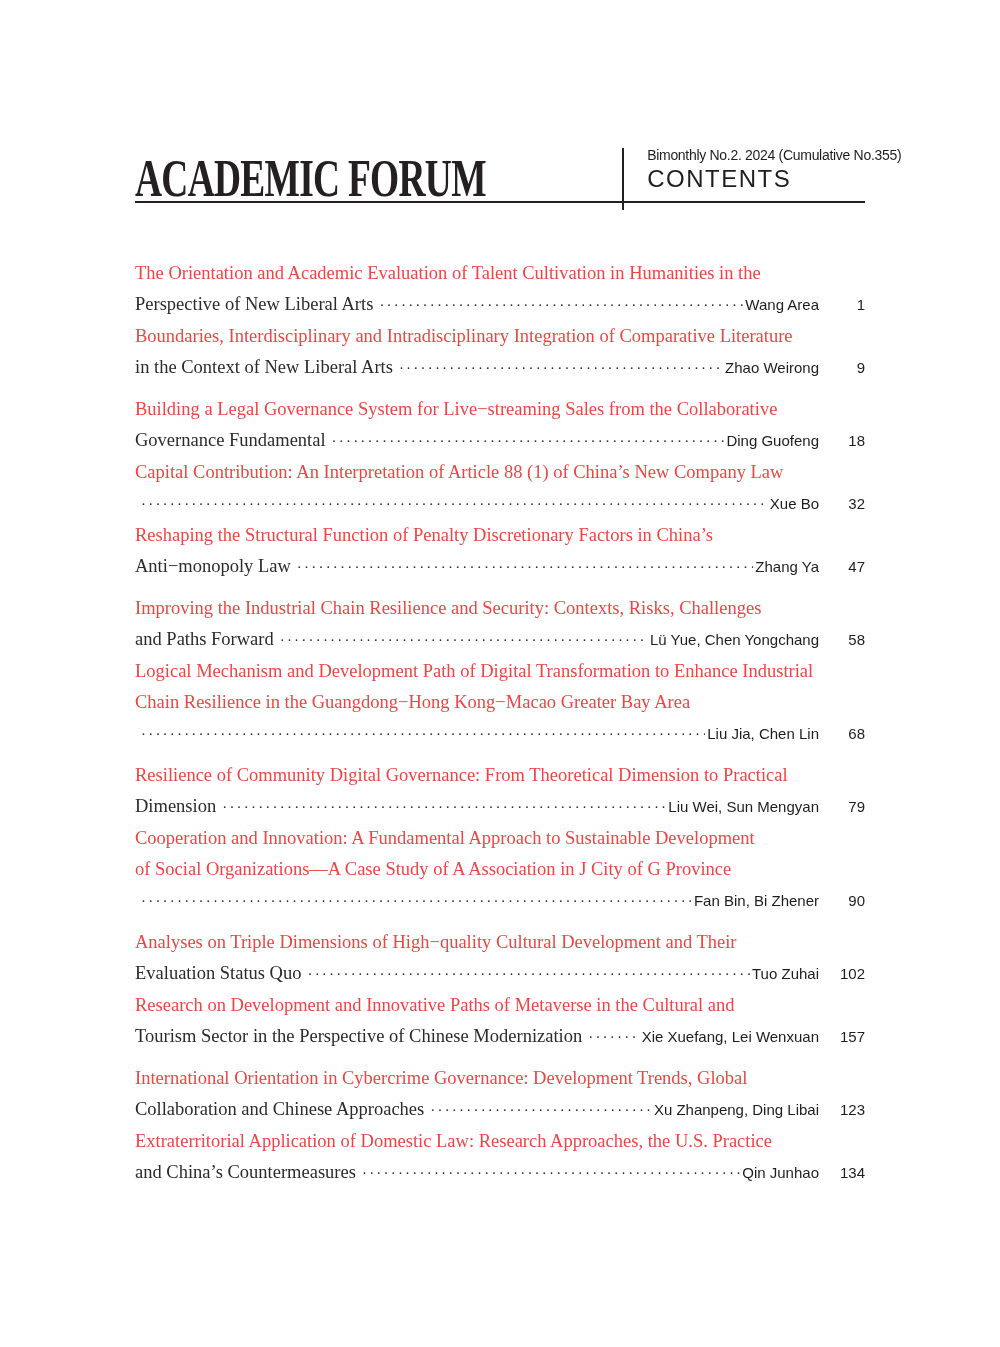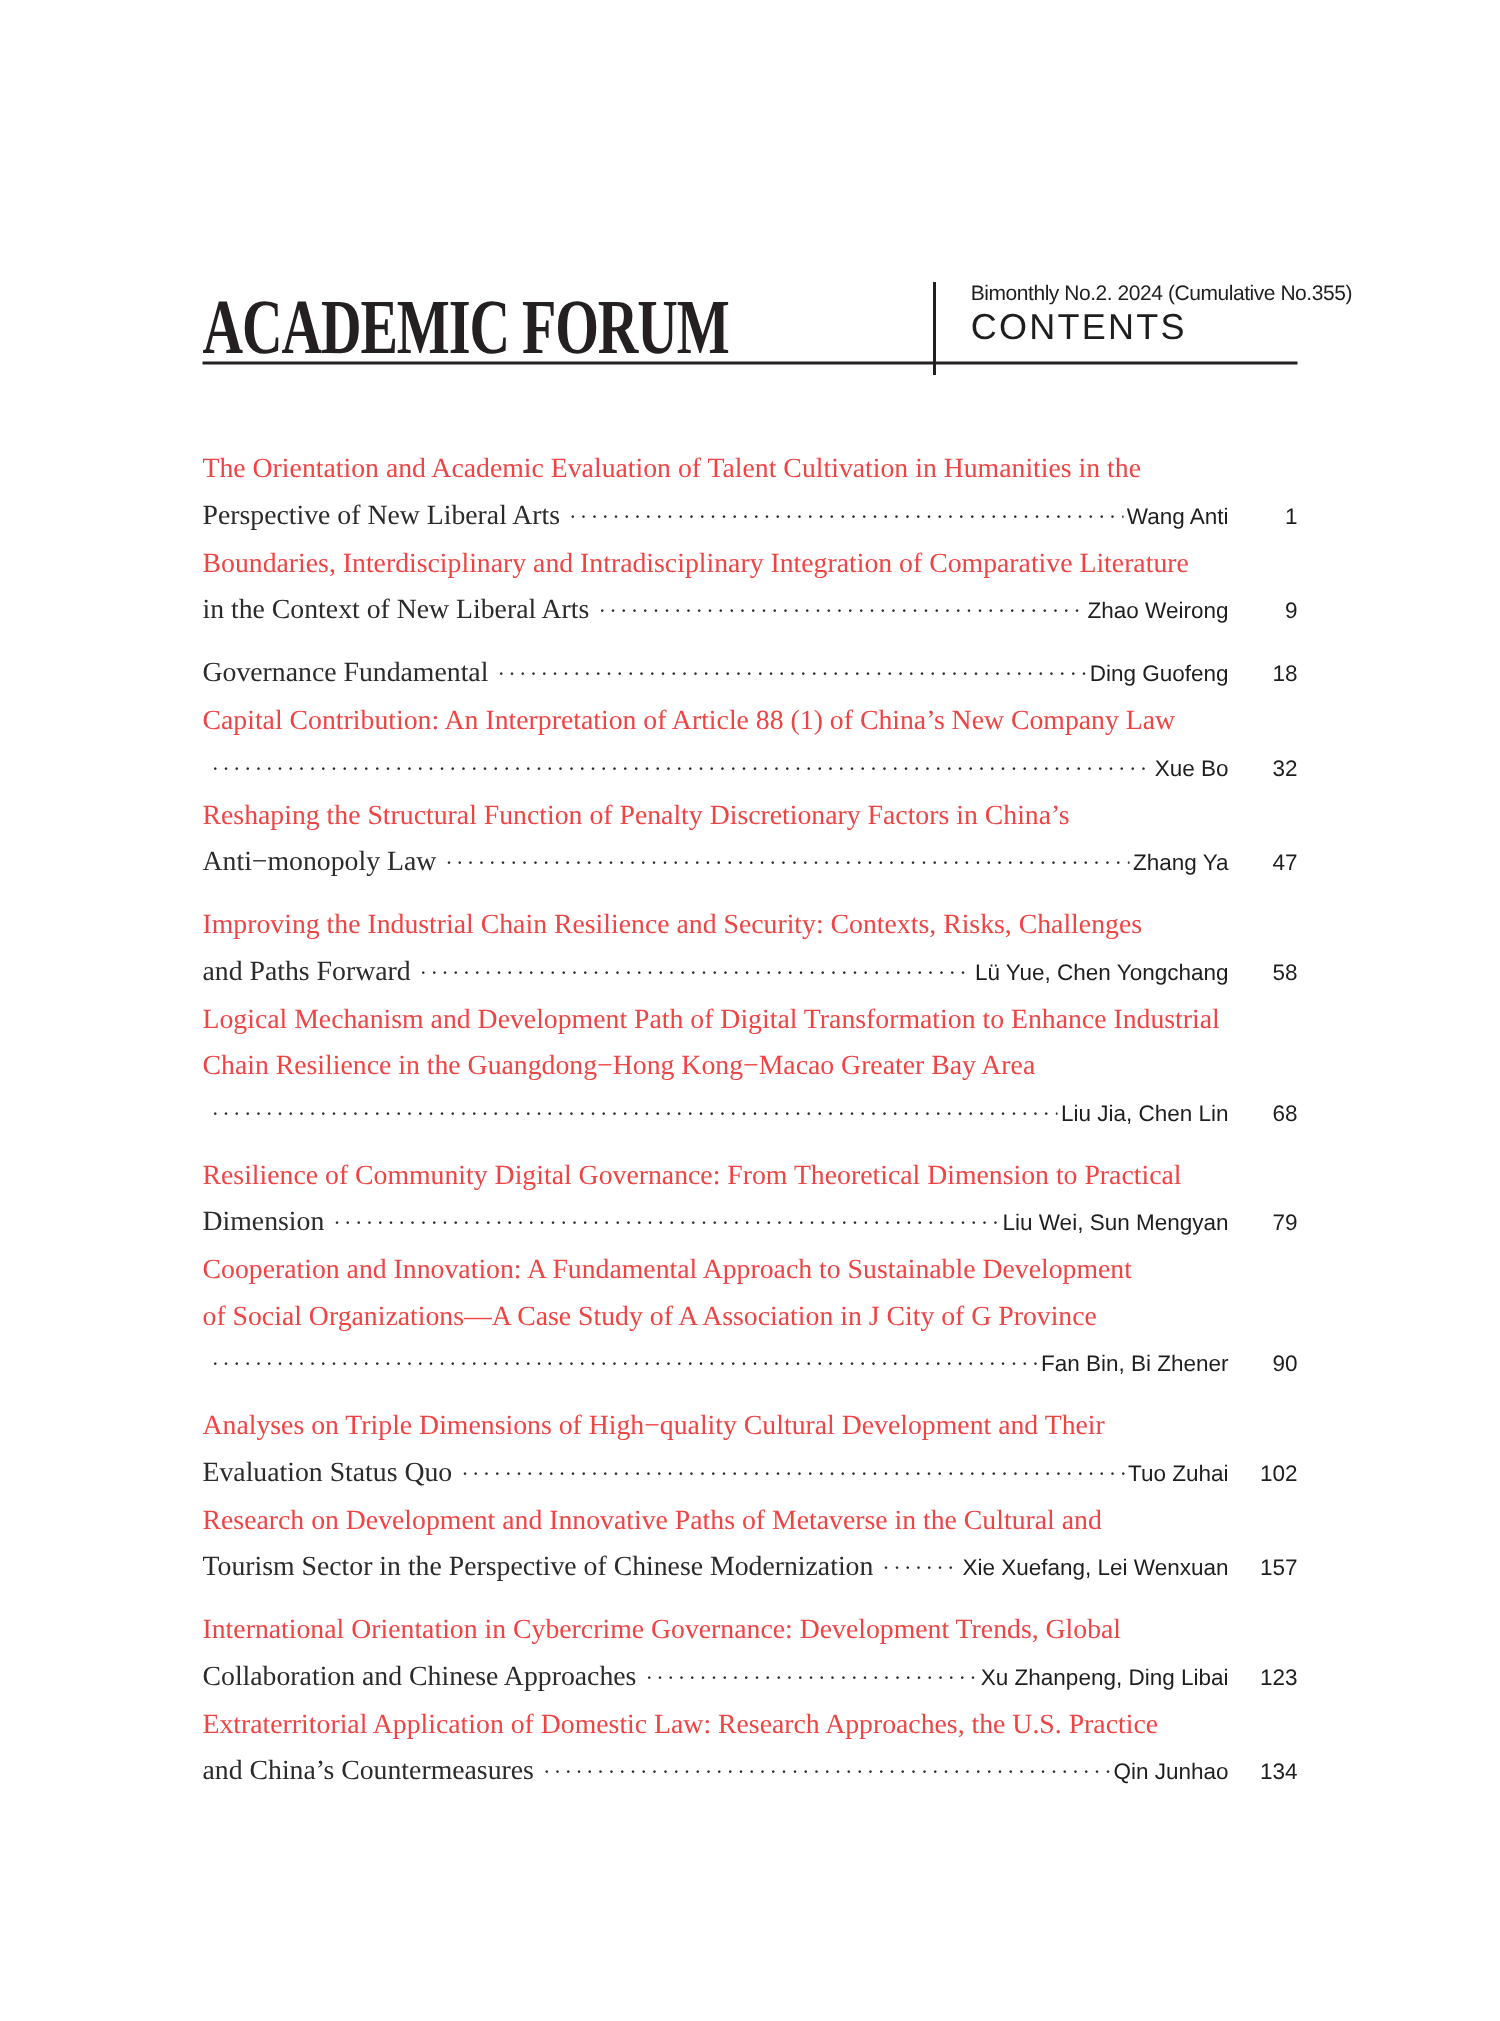--- a/index.html
+++ b/index.html
@@ -6,21 +6,20 @@
   html, body { background: #ffffff; }
   body {
     width: 1000px; height: 1347px;
     font-family: "Liberation Serif", serif;
     color: #2b2b2b;
     overflow: hidden;
   }
   .page {
     width: 1000px; height: 1159px;
     padding: 143px 135px 0 135px;
-    margin-top: 40px;
   }
 
   
   .header {
     position: relative;
     height: 60px;
     display: flex;
     justify-content: space-between;
     align-items: flex-end;
     border-bottom: 2.5px solid #242021;
@@ -123,37 +122,38 @@
     </div>
   </div>
 
   <div class="toc">
       <div class="toc-group">
   <div class="entry">
     <div class="title-line">The Orientation and Academic Evaluation of Talent Cultivation in Humanities in the</div>
           <div class="leader-line">
       <span class="lead-text">Perspective of New Liberal Arts</span>
       <span class="dots">····································································································································································································································································</span>
-      <span class="author">Wang Anti</span>
+      <span class="author">Wang Area</span>
       <span class="page-num">1</span>
     </div>
   </div>
 
   <div class="entry">
     <div class="title-line">Boundaries, Interdisciplinary and Intradisciplinary Integration of Comparative Literature</div>
           <div class="leader-line">
       <span class="lead-text">in the Context of New Liberal Arts</span>
       <span class="dots">····································································································································································································································································</span>
       <span class="author">Zhao Weirong</span>
       <span class="page-num">9</span>
     </div>
   </div>
 </div>
       <div class="toc-group">
   <div class="entry">
+    <div class="title-line">Building a Legal Governance System for Live−streaming Sales from the Collaborative</div>
           <div class="leader-line">
       <span class="lead-text">Governance Fundamental</span>
       <span class="dots">····································································································································································································································································</span>
       <span class="author">Ding Guofeng</span>
       <span class="page-num">18</span>
     </div>
   </div>
 
   <div class="entry">
           <div class="title-line">Capital Contribution: An Interpretation of Article 88 (1) of China’s New Company Law</div>

